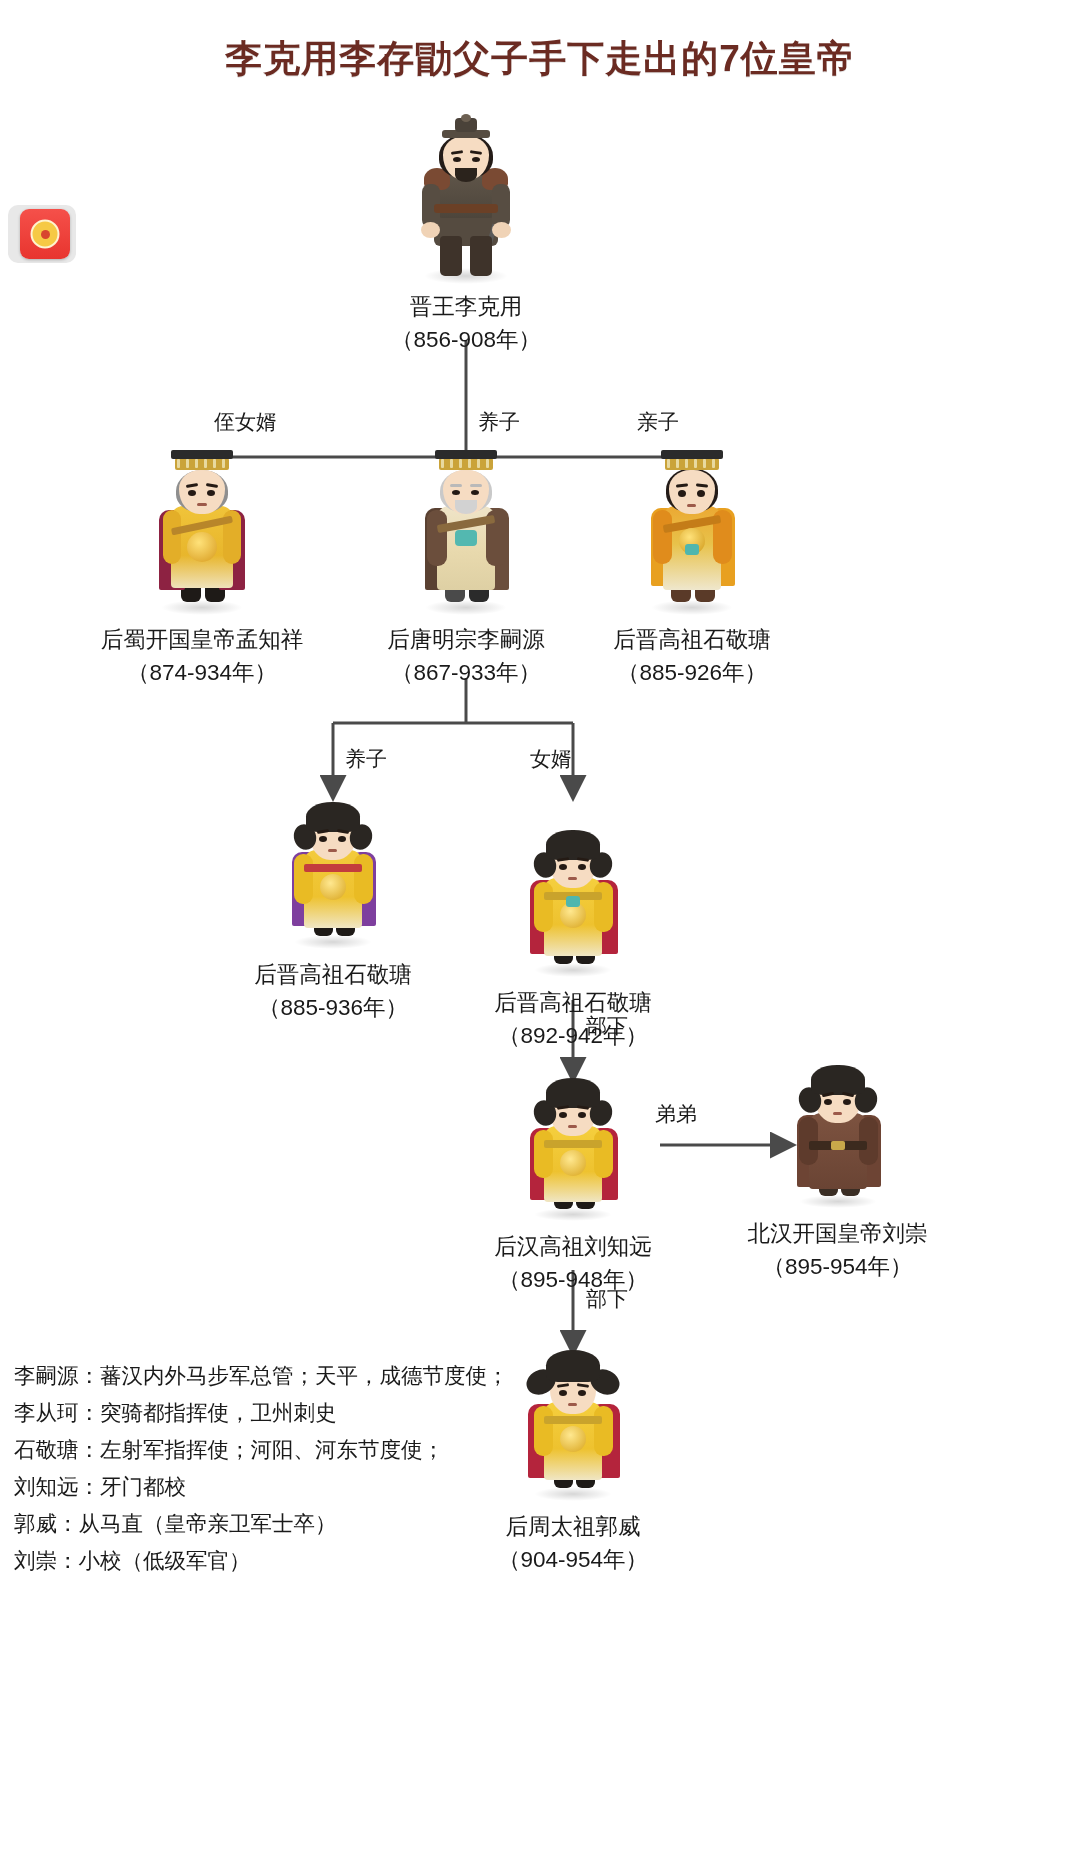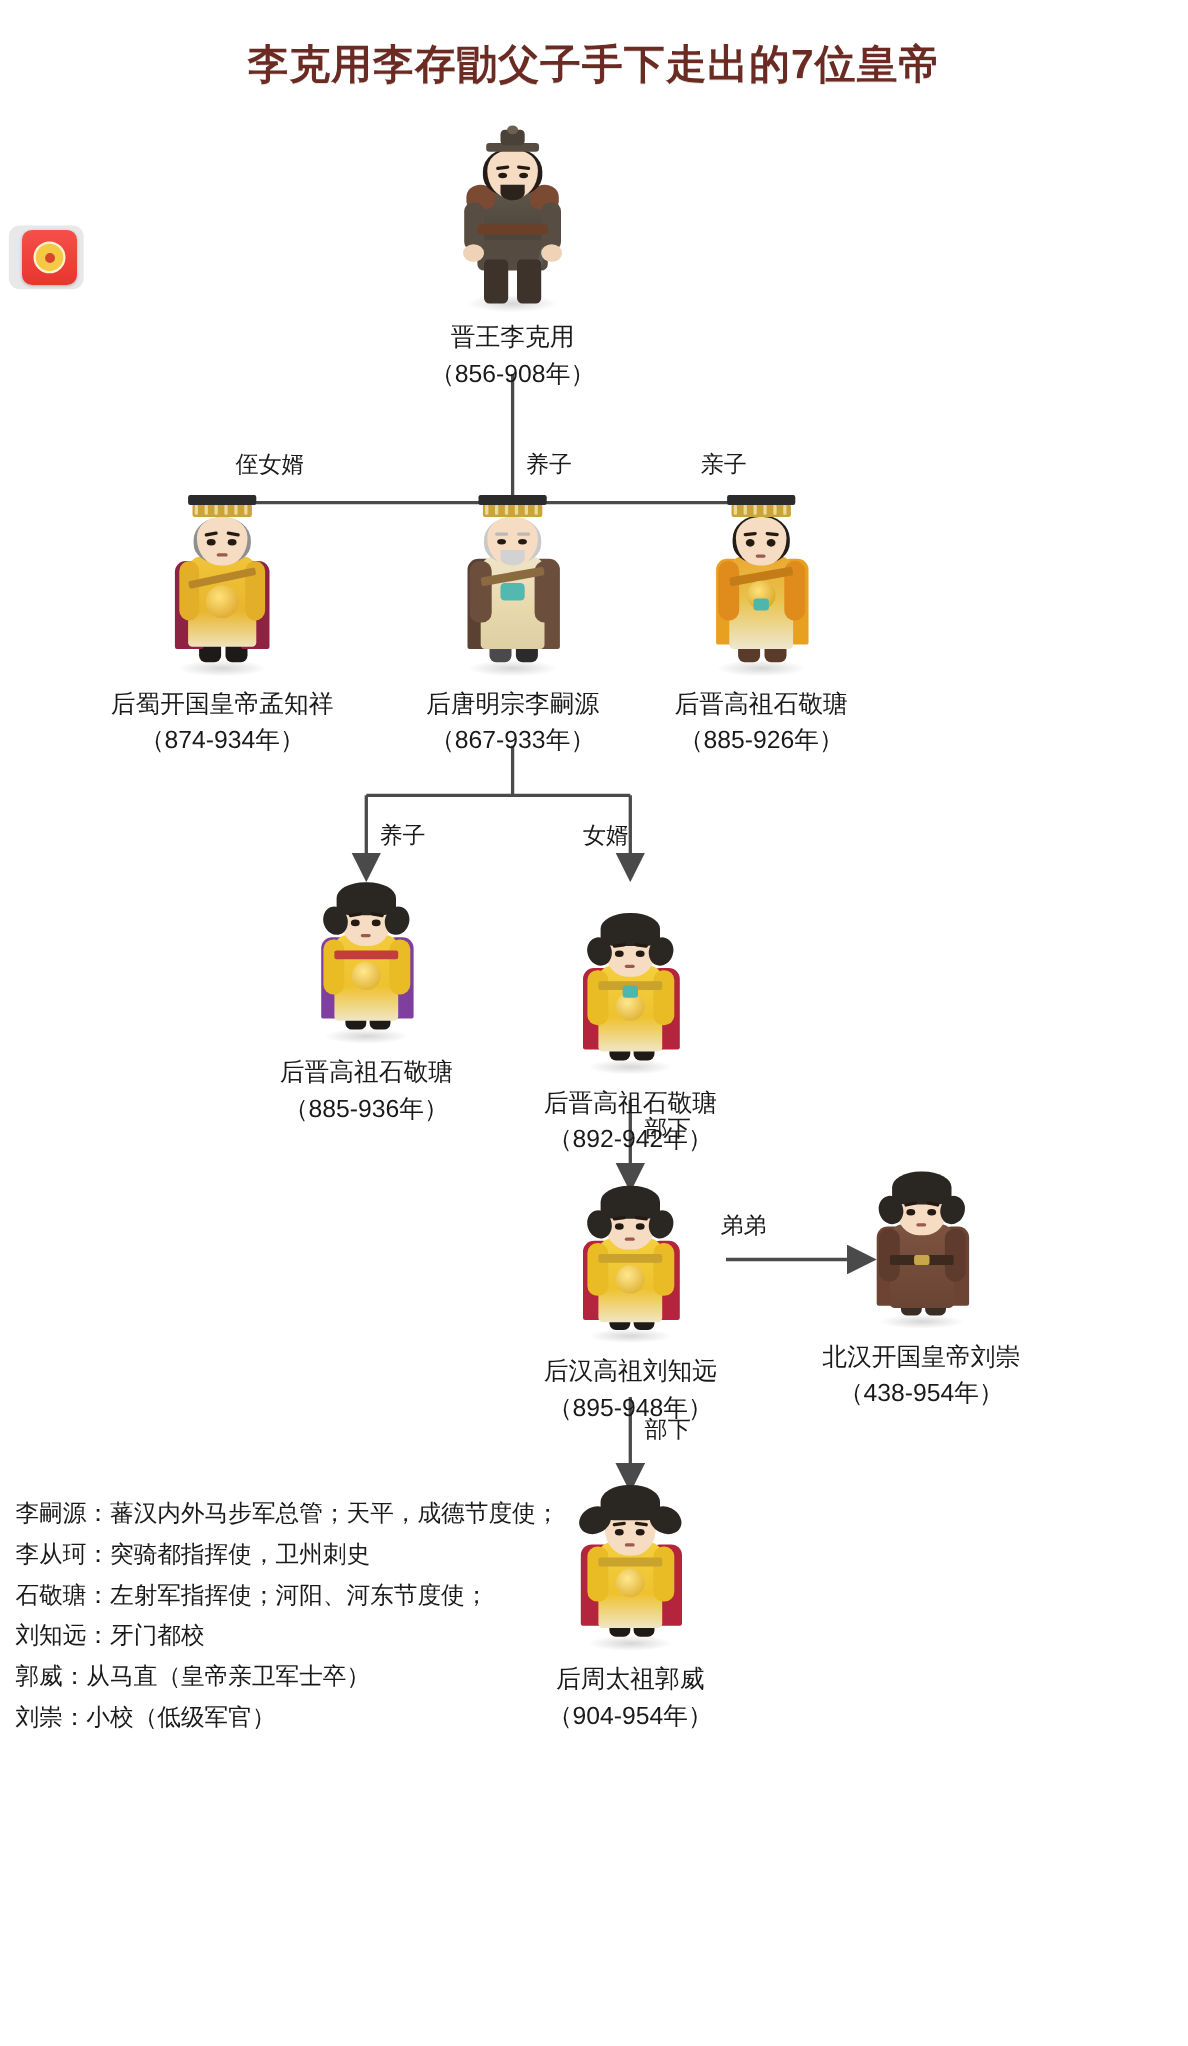--- a/index.html
+++ b/index.html
@@ -376,21 +376,21 @@
     <div class="brow" style="left:49px;top:38px;width:12px;height:3px;transform:rotate(-12deg)"></div>
     <div class="brow" style="left:69px;top:38px;width:12px;height:3px;transform:rotate(12deg)"></div>
     <div class="eye" style="left:51px;top:44px;width:8px;height:6px"></div>
     <div class="eye" style="left:70px;top:44px;width:8px;height:6px"></div>
     <div class="mouth" style="left:60px;top:57px;width:9px;height:3px"></div>
     <div class="futou-wing" style="left:26px;top:32px;width:22px;height:26px;transform:rotate(-18deg)"></div>
     <div class="futou-wing" style="left:82px;top:32px;width:22px;height:26px;transform:rotate(18deg)"></div>
     <div class="futou" style="left:38px;top:10px;width:54px;height:30px"></div>
   </div>
   <div class="nm" style="margin-top:10px">北汉开国皇帝刘崇</div>
-  <div class="dt">（438-954年）</div>
+  <div class="dt">（895-954年）</div>
 </div>
 
 <div class="node" style="left:453px;top:1342px;width:240px">
   <div class="fig ch" style="width:130px;height:158px">
     <div class="shadow" style="left:26px;top:145px;width:78px;height:14px"></div>
     <div class="shoe" style="left:46px;top:126px;width:19px;height:20px"></div>
     <div class="shoe" style="left:68px;top:126px;width:19px;height:20px"></div>
     <div class="cape" style="left:20px;top:62px;width:30px;height:74px;background:#b4243c"></div>
     <div class="cape" style="left:82px;top:62px;width:30px;height:74px;background:#b4243c"></div>
     <div class="robe" style="left:36px;top:60px;width:58px;height:78px;background:linear-gradient(180deg,#f5cf3e 0%,#eec22f 60%,#f0e6c4 100%)"></div>

